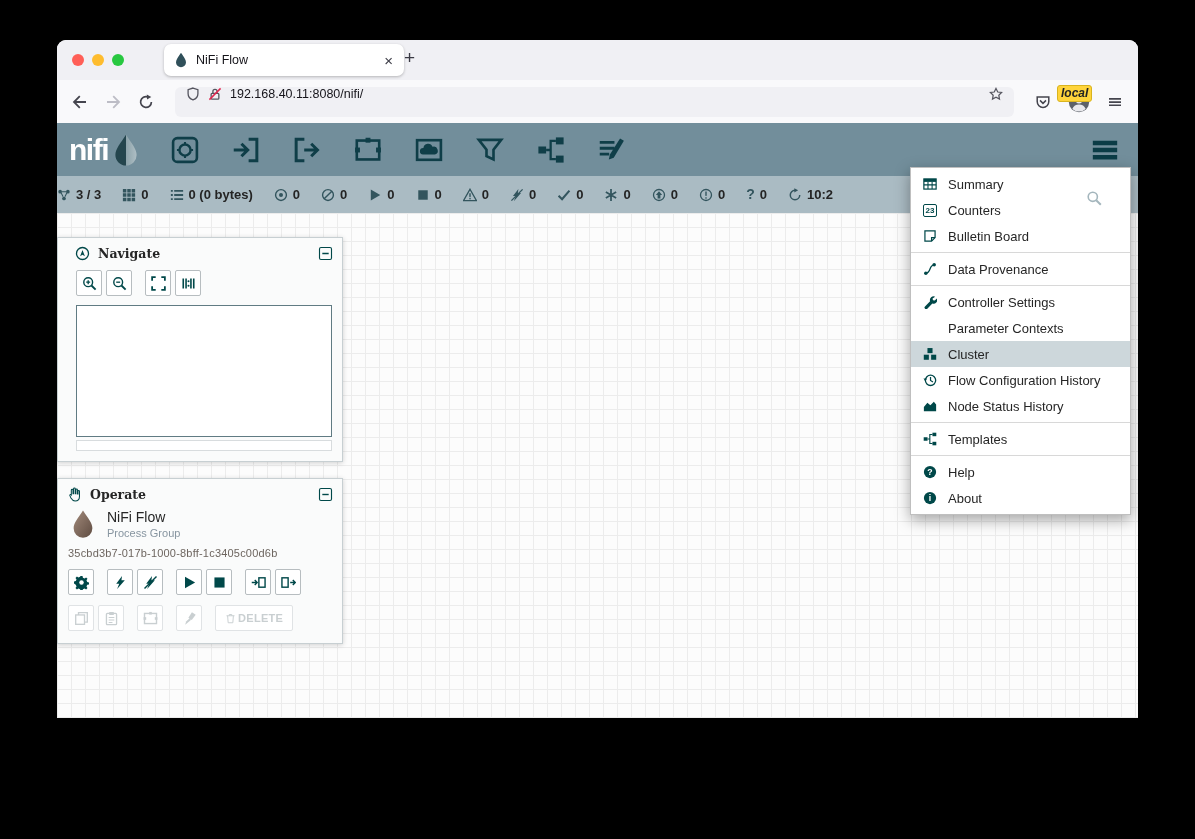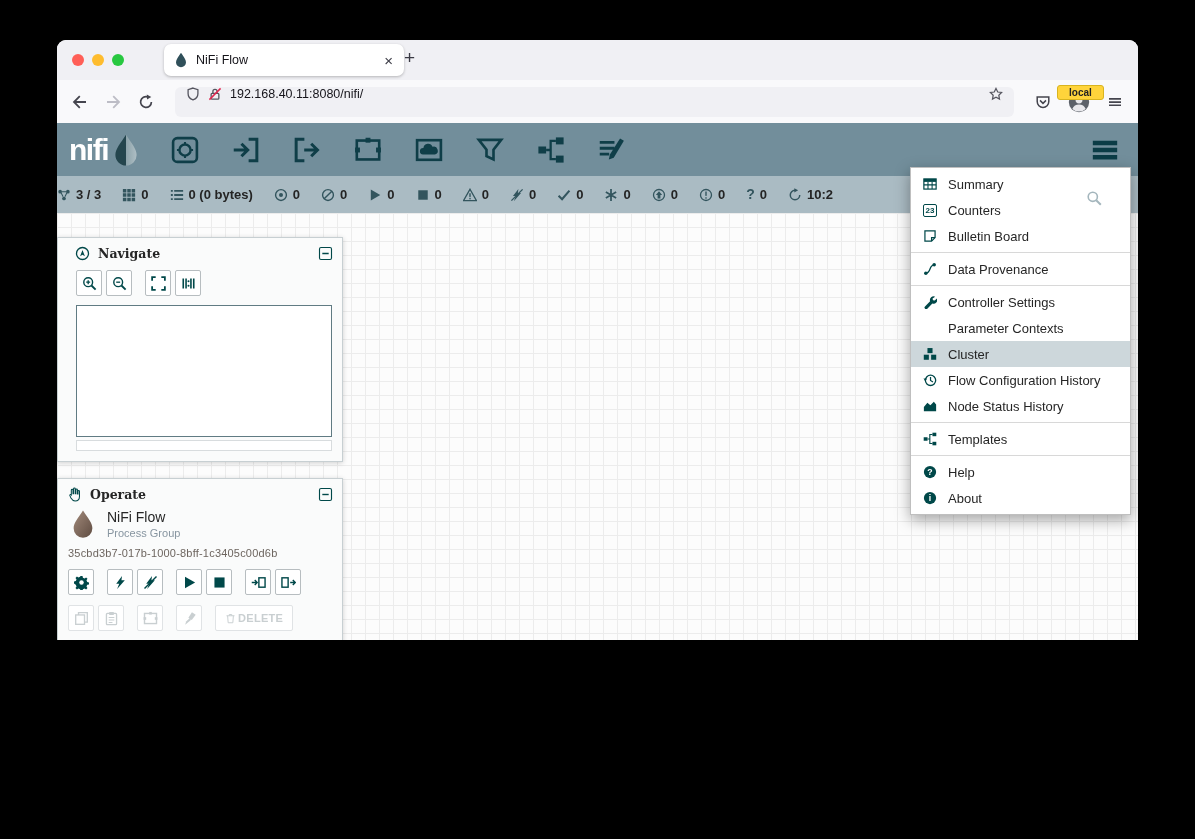--- a/index.html
+++ b/index.html
@@ -1,16 +1,16 @@
 <!DOCTYPE html>
 <html style="--c-header: #728e9b; --c-status: #aabbc3; --c-teal: #004849; --c-highlight: #cdd7db;"><head>
 <meta charset="utf-8">
 <style>
   html,body{margin:0;padding:0;background:#000;}
-  #backdrop{position:relative;width:1195px;height:640px;background:#000;overflow:hidden;
+  #backdrop{position:relative;width:1195px;height:718px;background:#000;overflow:hidden;
     font-family:"Liberation Sans",sans-serif;-webkit-font-smoothing:antialiased;}
   #window{position:absolute;left:57px;top:40px;width:1081px;height:725px;border-radius:9px;
     overflow:hidden;background:#fff;display:flex;flex-direction:column;box-shadow:0 10px 40px rgba(0,0,0,.6);}
   [data-interactable="true"]{cursor:pointer;}
   .icon{display:inline-flex;line-height:0;}
   .icon svg{width:1em;height:1em;}
   .txt-ic{font:700 13px/13px "Liberation Sans",sans-serif;}
   .chip-ic{display:inline-block;font:700 8px/9px "Liberation Sans",sans-serif;border:1.5px solid currentColor;
     border-radius:2px;padding:1px 2px;}
 
@@ -28,22 +28,22 @@
   .navbar{height:43px;background:#f9f9fb;display:flex;align-items:center;padding:0 15px;gap:17px;flex:none;}
   .nav-ic{color:#45454e;font-size:16px;}
   .nav-ic.disabled{color:#bdbdc6;}
   .urlfield{flex:1;height:30px;background:#f0f0f4;border-radius:6px;display:flex;align-items:flex-start;
     gap:8px;padding:0 11px;margin:0 4px;}
   .urlfield .icon{font-size:14px;color:#55555f;}
   .url-text{font-size:12.5px;color:#15141a;}
   .star{margin-left:auto;}
   .avatar-wrap{position:relative;width:22px;height:22px;}
   .avatar{font-size:22px;}
-  .profile-badge{position:absolute;top:-6px;left:-11px;background:#ffd43b;color:#232323;font-size:10px;
-    font-weight:700;padding:1px 11px;border-radius:3px;border:1px solid #d9b41f;line-height:1.1;}
+  .profile-badge{position:absolute;top:-6px;left:-11px;background:#ffd43b;color:#232323;font-size:12px;
+    font-weight:700;padding:1px 3px;border-radius:3px;border:1px solid #d9b41f;line-height:1.1;font-style:italic;}
 
   
   .nifi-header{height:53px;background:var(--c-header,#728e9b);display:flex;align-items:center;
     padding:0 18px 0 12px;flex:none;}
   .logo{display:flex;align-items:center;gap:1px;}
   .logo-text{font-size:30px;font-weight:700;color:#fff;letter-spacing:-1.5px;line-height:1;}
   .logo-drop{font-size:34px;}
   .cmp-toolbar{display:flex;gap:33px;margin-left:28px;align-items:center;}
   .cmp-icon{font-size:28px;color:#0f3e48;}
   .global-menu-btn{margin-left:auto;font-size:30px;color:#0b3c46;}

